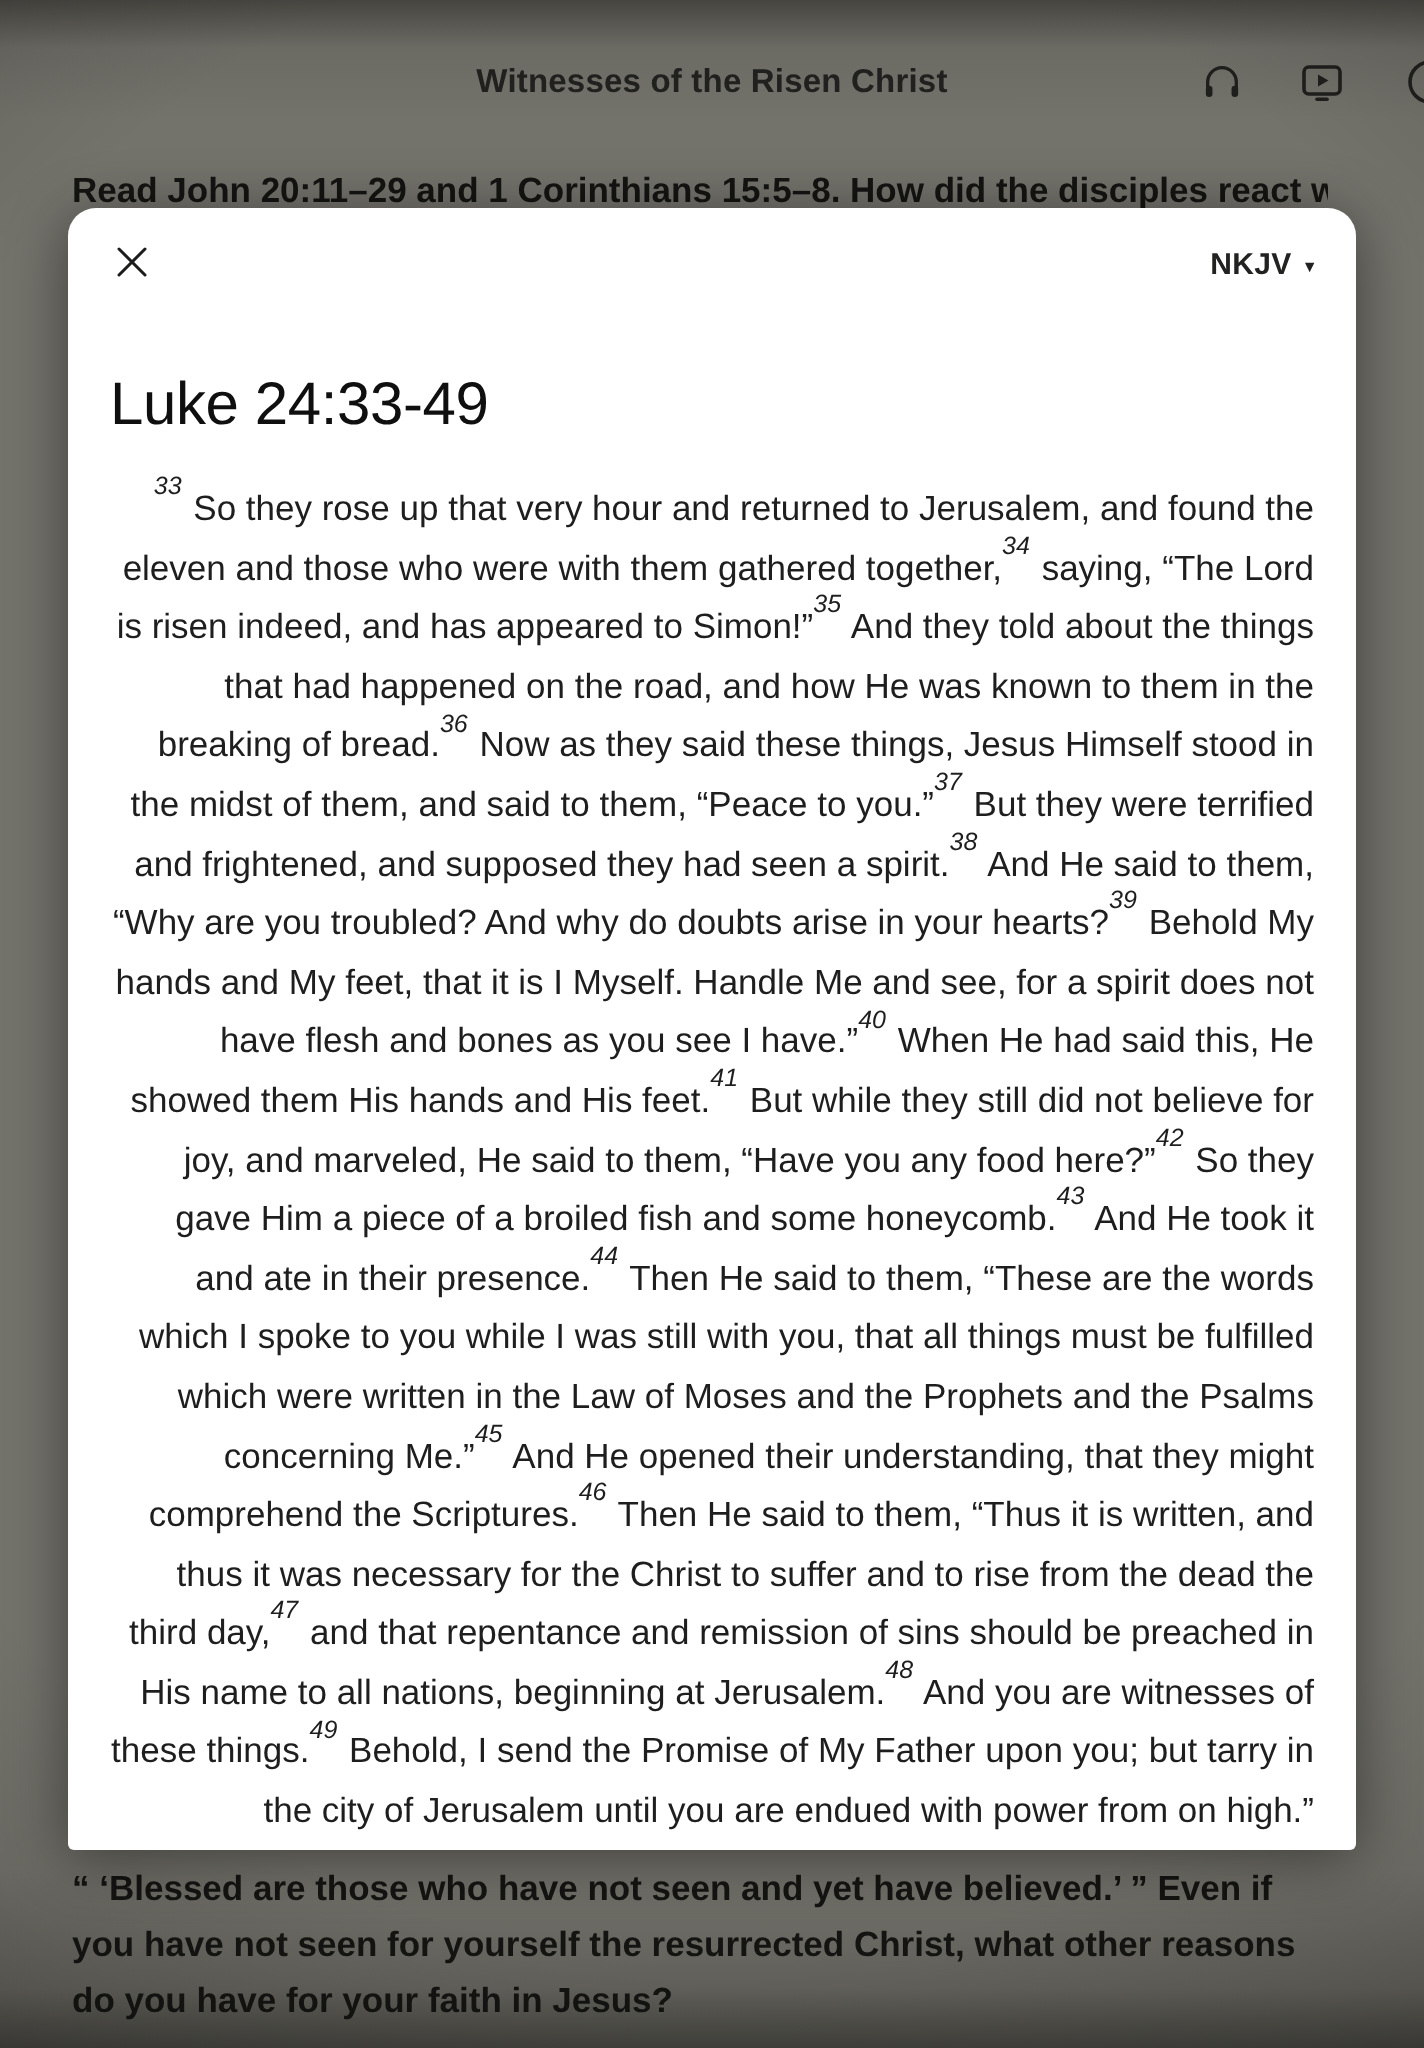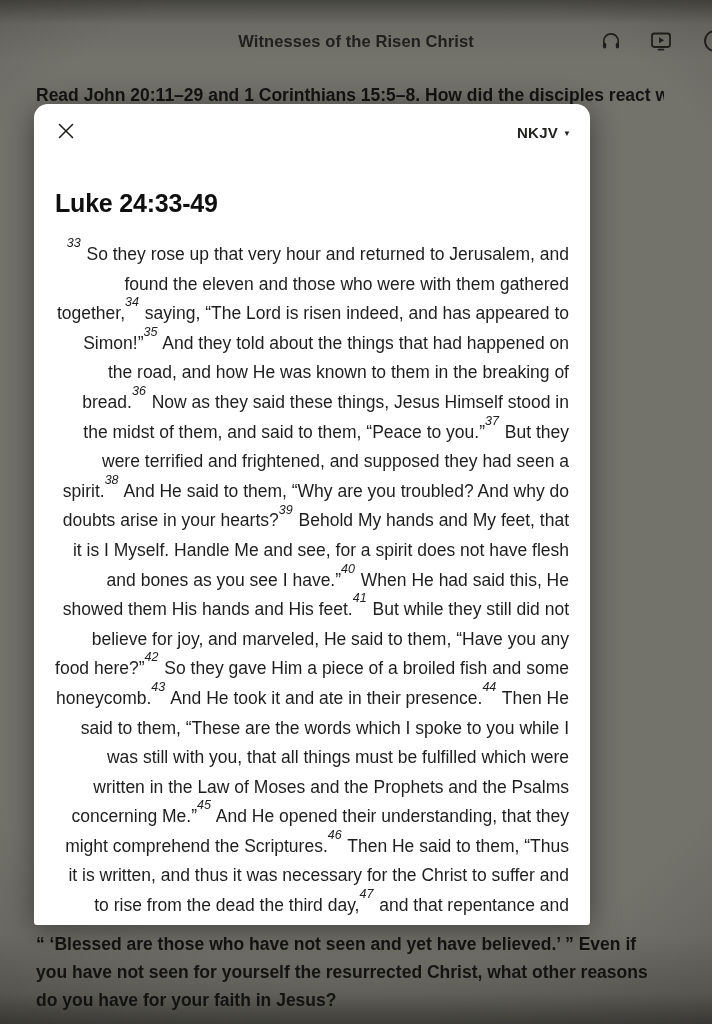--- a/index.html
+++ b/index.html
@@ -41,21 +41,21 @@
   .backdrop{
     position:absolute;inset:0;
     background:
       linear-gradient(180deg, rgba(15,15,13,.45) 0%, rgba(15,15,13,.08) 24px, rgba(0,0,0,0) 60px),
       linear-gradient(0deg, rgba(15,15,13,.5) 0%, rgba(15,15,13,.18) 30px, rgba(0,0,0,0) 90px),
       radial-gradient(ellipse 120% 90% at 50% 46%, rgba(0,0,0,0) 55%, rgba(10,10,8,.42) 100%);
   }
 
   
   .modal{
-    position:absolute;left:34px;top:104px;width:556px;height:821px;
+    position:absolute;left:34px;top:104px;width:644px;height:821px;
     background:#ffffff;border-radius:14px 14px 3px 3px;
     box-shadow:0 4px 30px rgba(0,0,0,.45);
     overflow:hidden;
   }
   .modal-header{
     display:flex;align-items:center;justify-content:space-between;
     padding:13px 19px 0 19px;height:30px;
   }
   .close-btn{
     width:26px;height:26px;display:flex;align-items:center;justify-content:center;
@@ -64,21 +64,21 @@
   .version-btn{
     display:flex;align-items:center;gap:5px;cursor:pointer;
     background:none;border:none;padding:0;
     font-family:"Liberation Sans",sans-serif;
     font-size:15px;font-weight:700;color:#222220;letter-spacing:.2px;
   }
   .caret{font-size:8px;color:#222220;transform:translateY(1px);}
 
   .modal-body{padding:0 21px;}
   .passage-title{
-    font-size:25px;font-weight:700;color:#0f0f0f;letter-spacing:-.2px;
+    font-size:30px;font-weight:400;color:#0f0f0f;letter-spacing:-.2px;
     margin:41px 0 0 0;line-height:30px;
   }
   .passage-text{
     margin-top:22px;
     font-size:17.5px;line-height:29.6px;color:#1e1e1e;font-weight:400;text-align:right;
   }
   .passage-text sup.vnum{
     font-style:italic;font-size:12.5px;line-height:0;
     position:relative;top:-6px;color:#1e1e1e;
     padding-right:1px;

